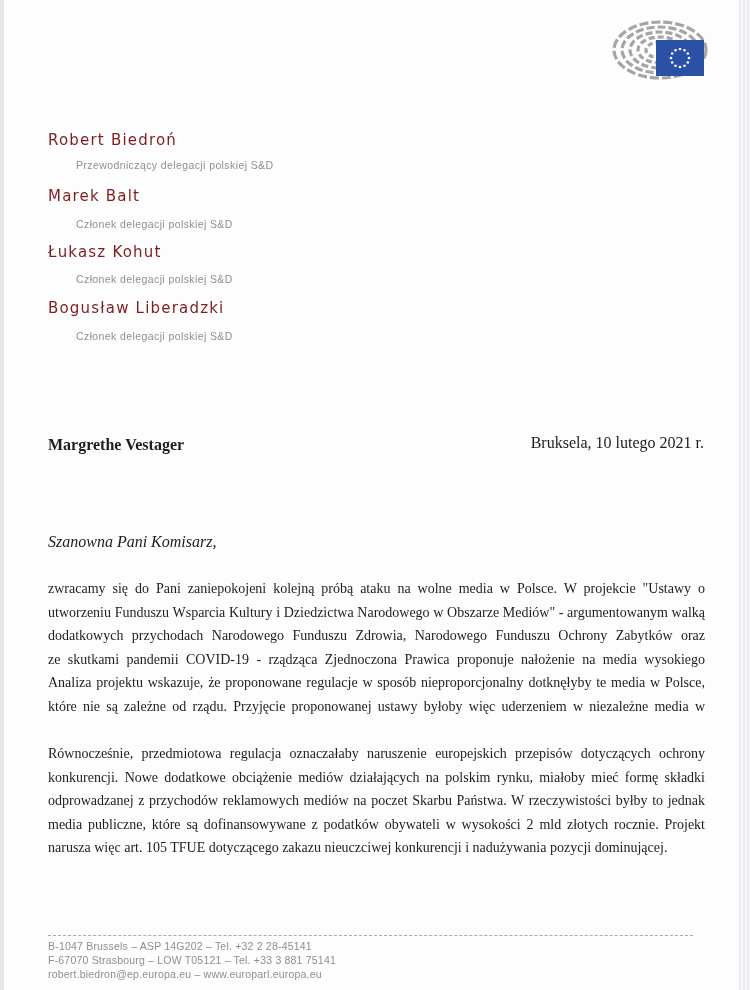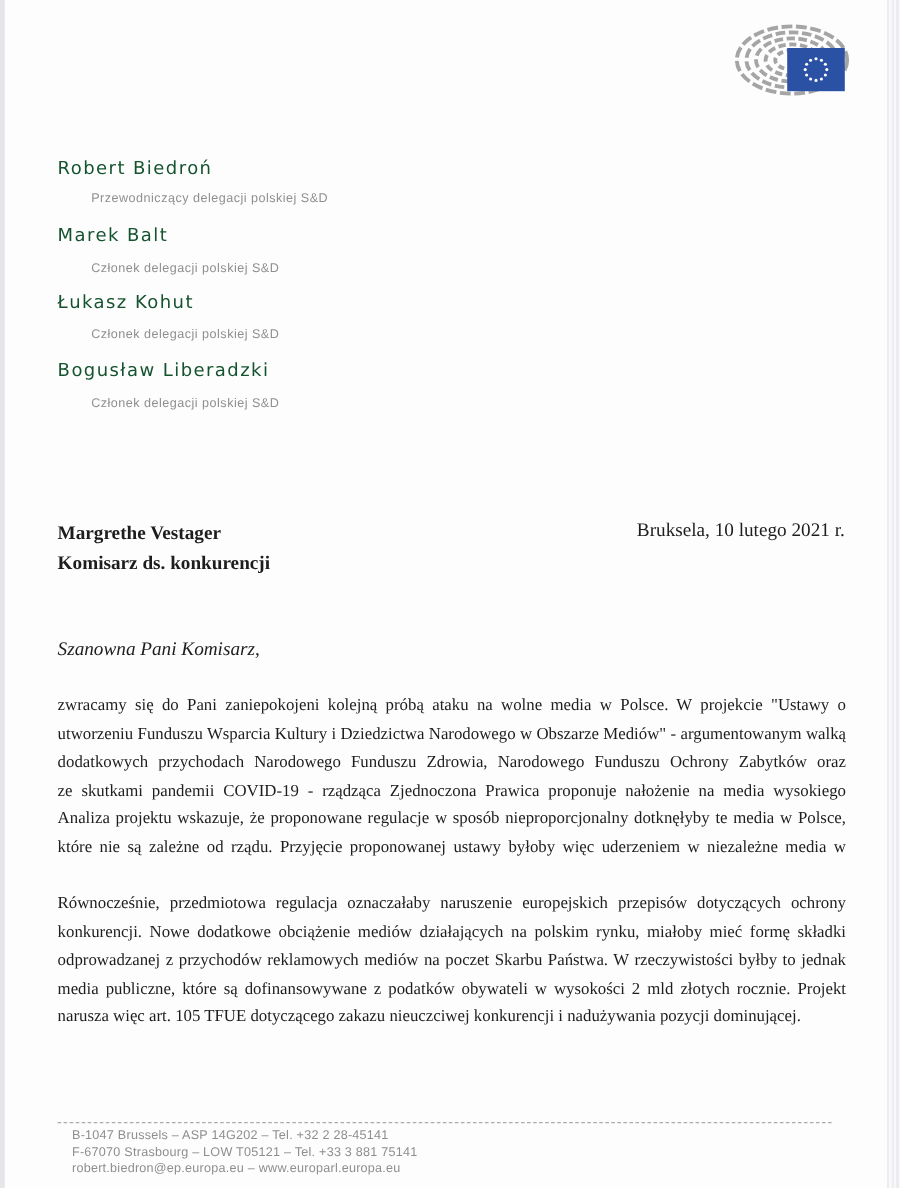--- a/index.html
+++ b/index.html
@@ -14,21 +14,21 @@
     background:#e6e6ea;
   }
   .edge-right {
     position:absolute; right:0; top:0; width:11px; height:990px;
     background:repeating-linear-gradient(to right,#ededf1 0 2px,#f8f8fa 2px 4px);
   }
   .logo { position:absolute; left:606px; top:20px; width:114px; height:62px; }
   .sig-name {
     position:absolute; left:48px;
     font-family:"DejaVu Sans", sans-serif; font-size:15px;
-    letter-spacing:1.2px; color:#14532d; white-space:nowrap;
+    letter-spacing:1.2px; color:#7f1d1d; white-space:nowrap;
   }
   .sig-role {
     position:absolute; left:48px;
     font-family:"Liberation Sans", sans-serif; font-size:10.5px;
     letter-spacing:0.4px; color:#8f8f8f; white-space:nowrap;padding-left:28px;
   }
   .dateline {
     position:absolute; right:46px; top:392px;
     font-size:16px; white-space:nowrap;margin-top:42px;
   }
@@ -38,21 +38,21 @@
   .jline {
     height:23.6px; line-height:23.6px; overflow:hidden;
     text-align:justify; text-align-last:justify;
   }
   .jline.last { text-align-last:left; }
   .footer-divider {
     position:absolute; left:48px; top:935px; width:645px; height:0;
     border-top:1px dashed #ababab;
   }
   .footer-line {
-    position:absolute; left:60px;
+    position:absolute; left:48px;
     font-family:"Liberation Sans", sans-serif; font-size:10.5px;
     letter-spacing:0.2px; color:#8e8e8e; white-space:nowrap;
   }
 </style>
 </head>
 <body>
 
 <div class="page">
 
   <div class="edge-left"></div>
@@ -92,21 +92,20 @@
   <div class="sig-name" style="top:187px">Marek Balt</div>
   <div class="sig-role" style="top:218px">Członek delegacji polskiej S&amp;D</div>
   <div class="sig-name" style="top:243px">Łukasz Kohut</div>
   <div class="sig-role" style="top:273px">Członek delegacji polskiej S&amp;D</div>
   <div class="sig-name" style="top:299px">Bogusław Liberadzki</div>
   <div class="sig-role" style="top:330px">Członek delegacji polskiej S&amp;D</div>
 
   <div class="dateline">Bruksela, 10 lutego 2021 r.</div>
 
   <div class="recipient" style="top:436px">Margrethe Vestager</div>
-  <div class="recipient" style="top:461px">Komisarz ds. konkurencji</div>
 
   <div class="salutation">Szanowna Pani Komisarz,</div>
 
   <div class="para" style="top:577px">
     <div class="jline">zwracamy się do Pani zaniepokojeni kolejną próbą ataku na wolne media w Polsce. W projekcie "Ustawy o</div>
     <div class="jline">utworzeniu Funduszu Wsparcia Kultury i Dziedzictwa Narodowego w Obszarze Mediów"  - argumentowanym walką</div>
     <div class="jline">dodatkowych przychodach Narodowego Funduszu Zdrowia, Narodowego Funduszu Ochrony Zabytków oraz</div>
     <div class="jline">ze skutkami pandemii COVID-19 - rządząca Zjednoczona Prawica proponuje nałożenie na media wysokiego podatku.</div>
     <div class="jline">Analiza projektu wskazuje, że proponowane regulacje w sposób nieproporcjonalny dotknęłyby te media w Polsce,</div>
     <div class="jline last">które nie są zależne od rządu. Przyjęcie proponowanej ustawy byłoby więc uderzeniem w niezależne media w Polsce.</div>

